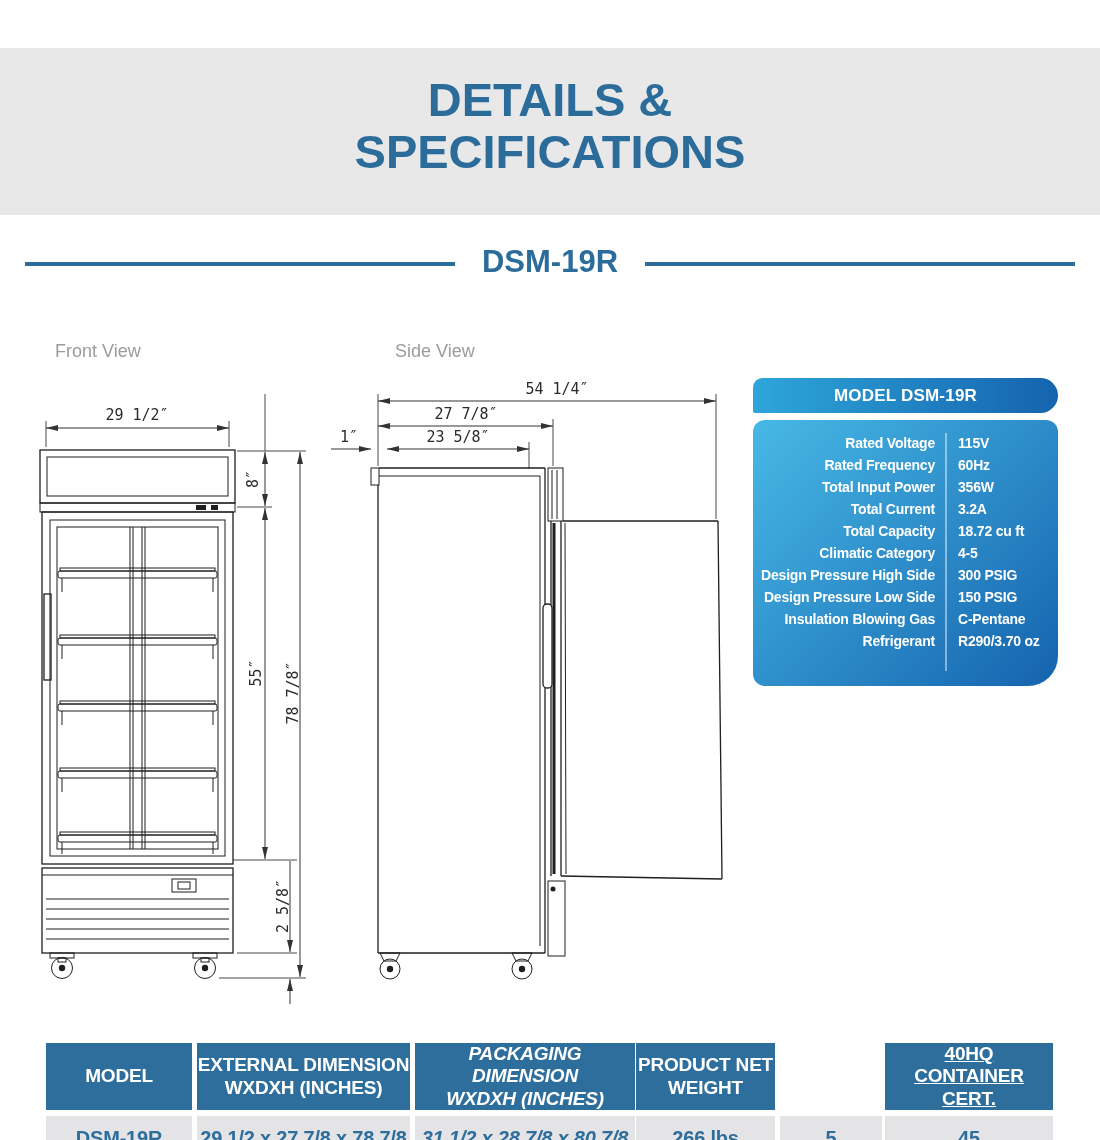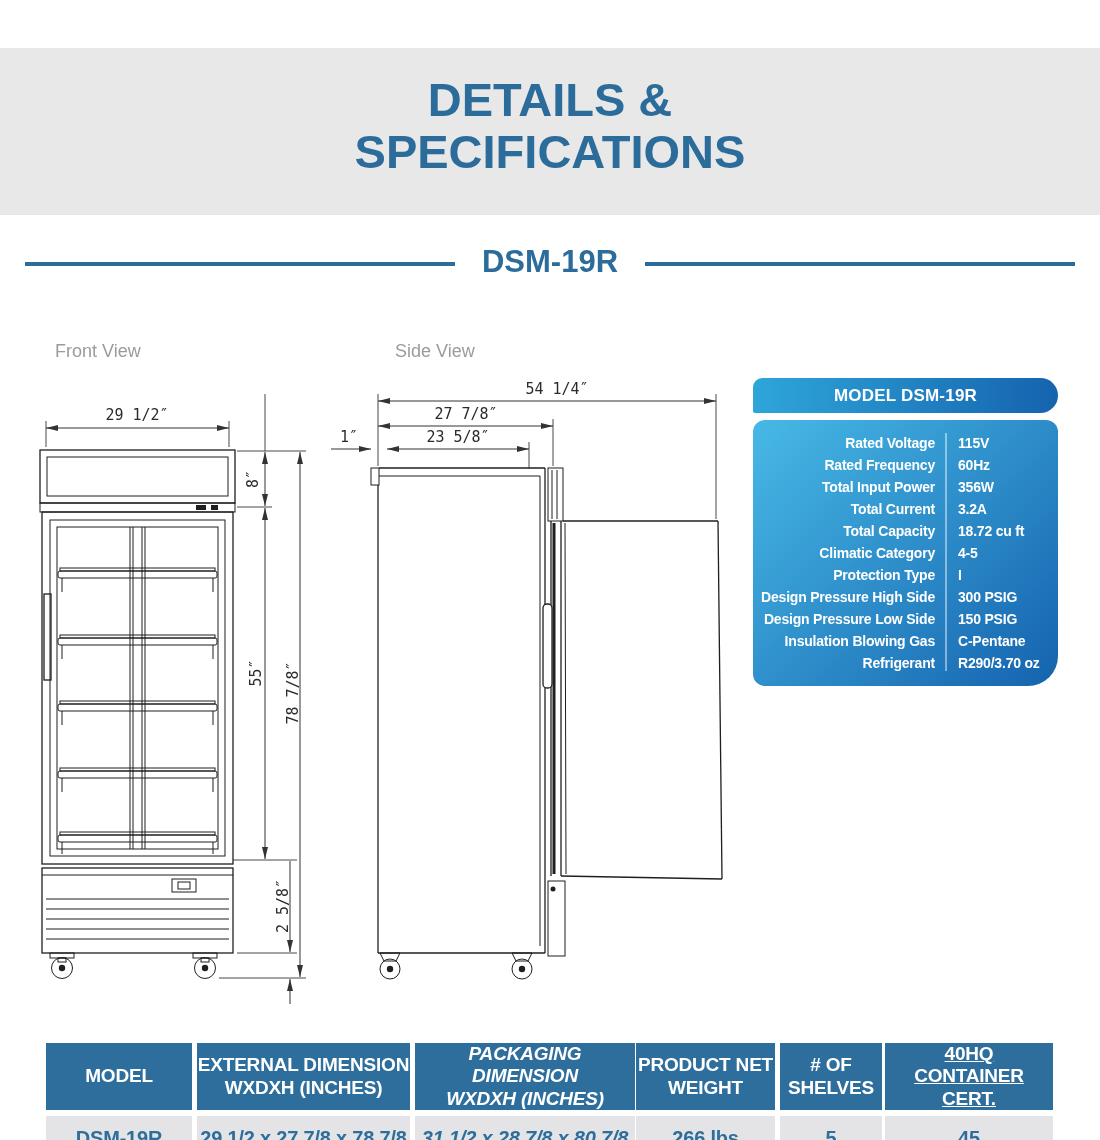--- a/index.html
+++ b/index.html
@@ -266,24 +266,20 @@
         </div>
       <div class="spec-row">
           <span class="spec-label">Total Capacity</span>
           <span class="spec-value">18.72 cu ft</span>
         </div>
       <div class="spec-row">
           <span class="spec-label">Climatic Category</span>
           <span class="spec-value">4-5</span>
         </div>
       <div class="spec-row">
-          <span class="spec-label">Protection Type</span>
-          <span class="spec-value">I</span>
-        </div>
-      <div class="spec-row">
           <span class="spec-label">Design Pressure High Side</span>
           <span class="spec-value">300 PSIG</span>
         </div>
       <div class="spec-row">
           <span class="spec-label">Design Pressure Low Side</span>
           <span class="spec-value">150 PSIG</span>
         </div>
       <div class="spec-row">
           <span class="spec-label">Insulation Blowing Gas</span>
           <span class="spec-value">C-Pentane</span>
@@ -296,22 +292,20 @@
   </div>
 
   <div class="spec-table">
     <div class="th c0">MODEL</div>
     <div class="th c1">EXTERNAL DIMENSION
 WXDXH (INCHES)</div>
     <div class="th c2">PACKAGING DIMENSION
 WXDXH (INCHES)</div>
     <div class="th c3">PRODUCT NET
 WEIGHT</div>
-    <div class="th c4"># OF
-SHELVES</div>
     <div class="th c5">40HQ
 CONTAINER CERT.</div>
 
     <div class="td c0">DSM-19R</div>
     <div class="td c1">29 1/2 x 27 7/8 x 78 7/8</div>
     <div class="td c2">31 1/2 x 28 7/8 x 80 7/8</div>
     <div class="td c3">266 lbs</div>
     <div class="td c4">5</div>
     <div class="td c5">45</div>
   </div>

